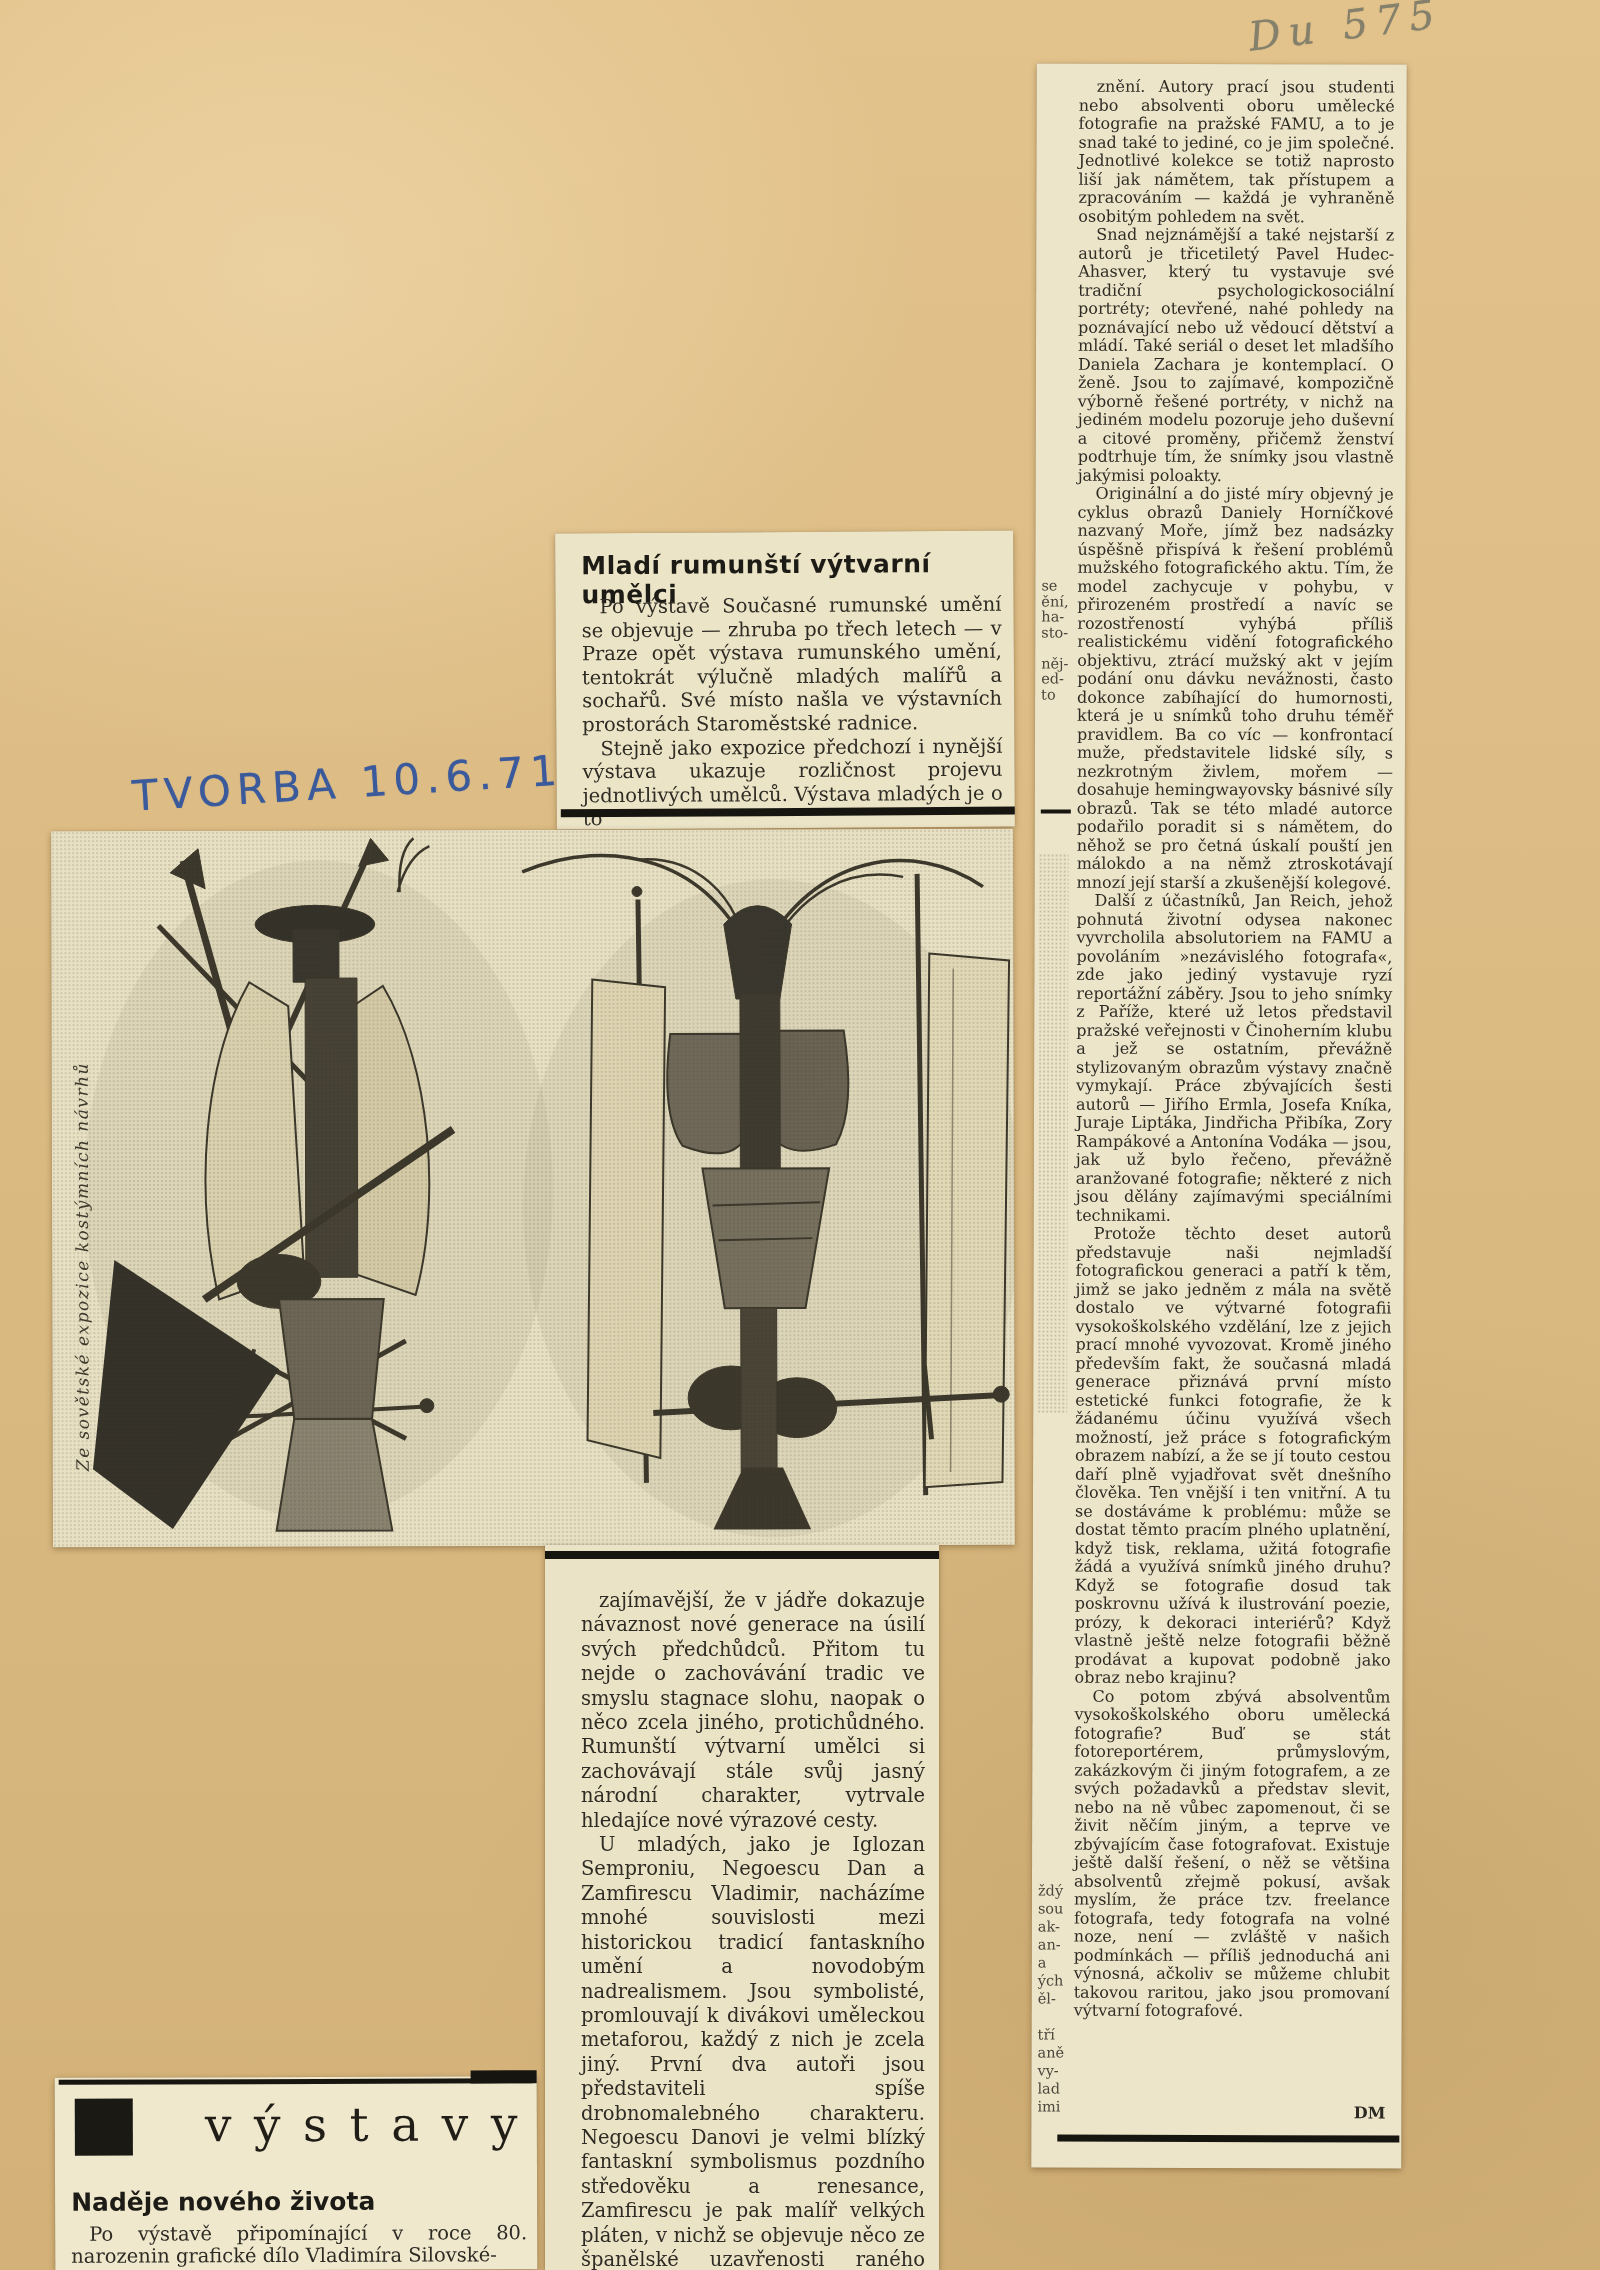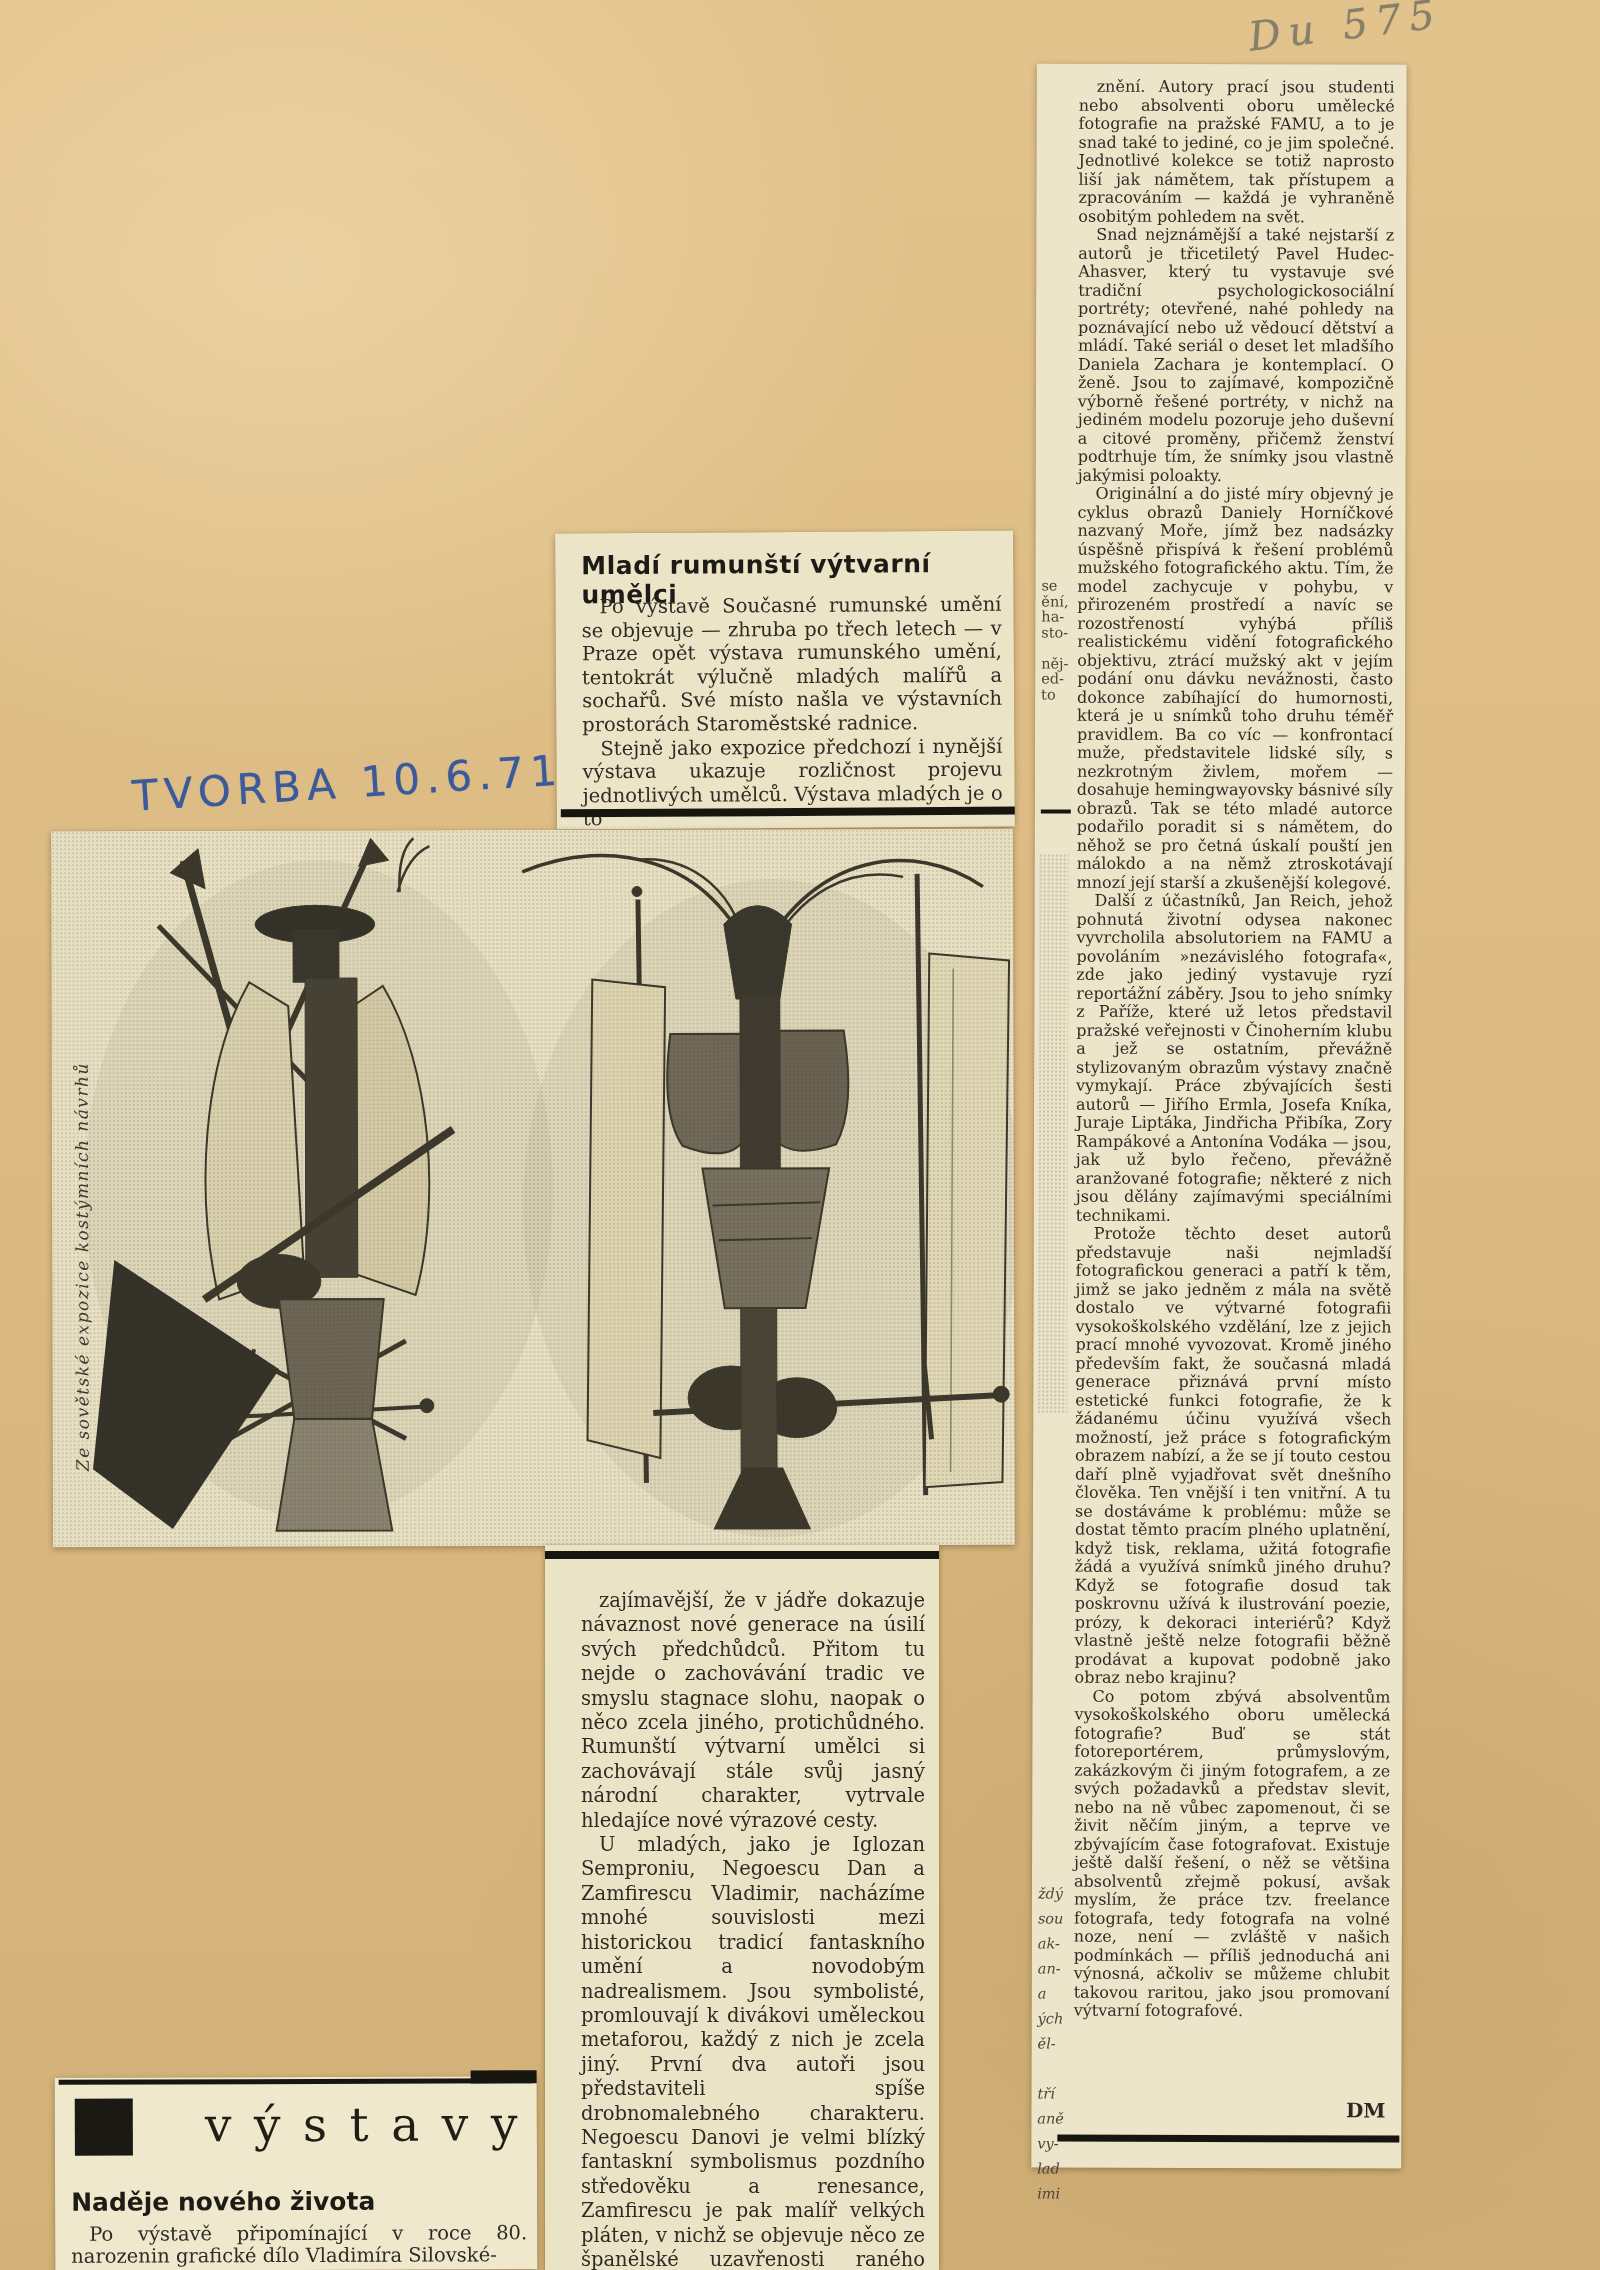--- a/index.html
+++ b/index.html
@@ -13,24 +13,24 @@
   .clip{position:absolute;background:#ece4c7;
         box-shadow:0 2px 6px rgba(70,45,10,.38), 0 0 1px rgba(0,0,0,.25);}
   .news{font-family:"DejaVu Serif", serif;color:#2e2b25;text-align:justify;}
   .news p{margin:0;text-indent:18px;}
   .prewrap{white-space:pre-line;}
   .rule{position:absolute;background:#17150f;}
   
   #right-clip{left:1034px;top:64px;width:370px;height:2104px;background:#ede5c9;transform:rotate(.15deg);}
   #right-text{position:absolute;left:42px;right:12px;top:14px;font-size:16px;line-height:18.5px;}
   .frag{position:absolute;left:6px;width:34px;font-size:14.5px;line-height:15.5px;color:#4a463c;text-align:left;}
-  #frag-low{line-height:25px;width:28px;font-style:italic;}
+  #frag-low{line-height:18px;width:28px;}
   #right-halftone{position:absolute;left:4px;top:790px;width:30px;height:560px;
      background-image:radial-gradient(rgba(40,35,25,.35) 1px, rgba(0,0,0,0) 1.4px);background-size:4px 4px;opacity:.55;}
-  #right-sig{position:absolute;right:16px;bottom:46px;font-weight:bold;font-size:20px;}
+  #right-sig{position:absolute;right:16px;bottom:46px;font-weight:bold;font-size:16px;}
   #right-rule{left:26px;right:2px;bottom:26px;height:7px;}
   
   #rom-clip{left:556px;top:532px;width:458px;height:296px;transform:rotate(-.35deg);background:#ece4c6;}
   #rom-head{margin:18px 14px 10px 26px;font-family:"DejaVu Sans",sans-serif;font-weight:bold;
             font-size:25px;letter-spacing:.5px;color:#1d1b16;text-indent:0;}
   #rom-body{position:absolute;left:26px;right:12px;top:62px;font-size:19.5px;line-height:23.6px;}
   #rom-rule{left:4px;right:0;bottom:12px;height:8px;}
   
   #art-clip{left:52px;top:830px;width:962px;height:716px;background:#e8e0c3;transform:rotate(-.15deg);}
   #art-dots{position:absolute;inset:0;background-image:radial-gradient(rgba(40,34,22,.13) 1px, rgba(0,0,0,0) 1.35px);

